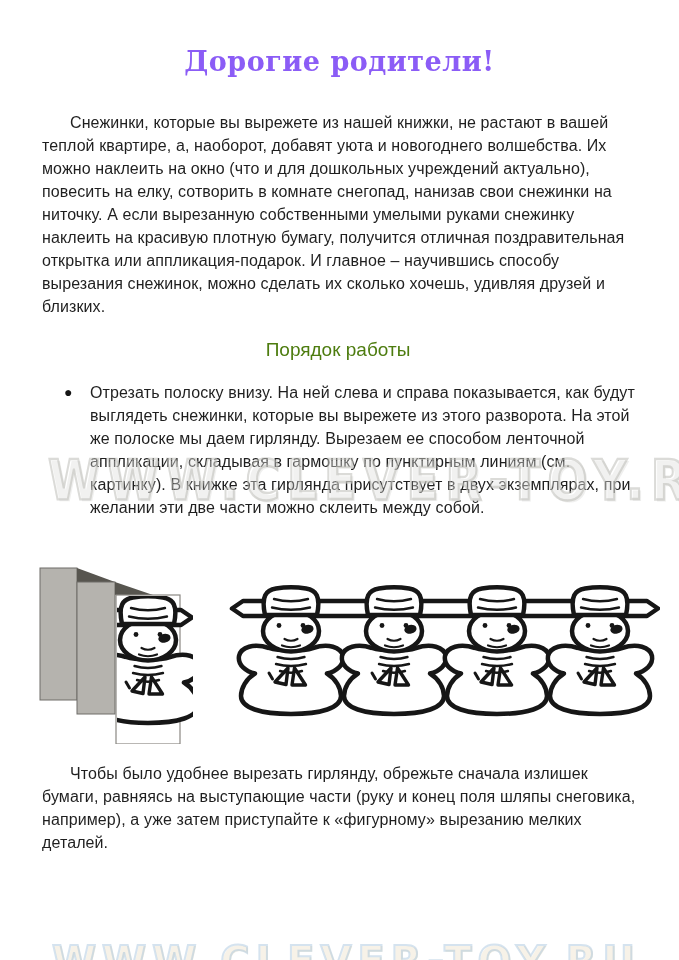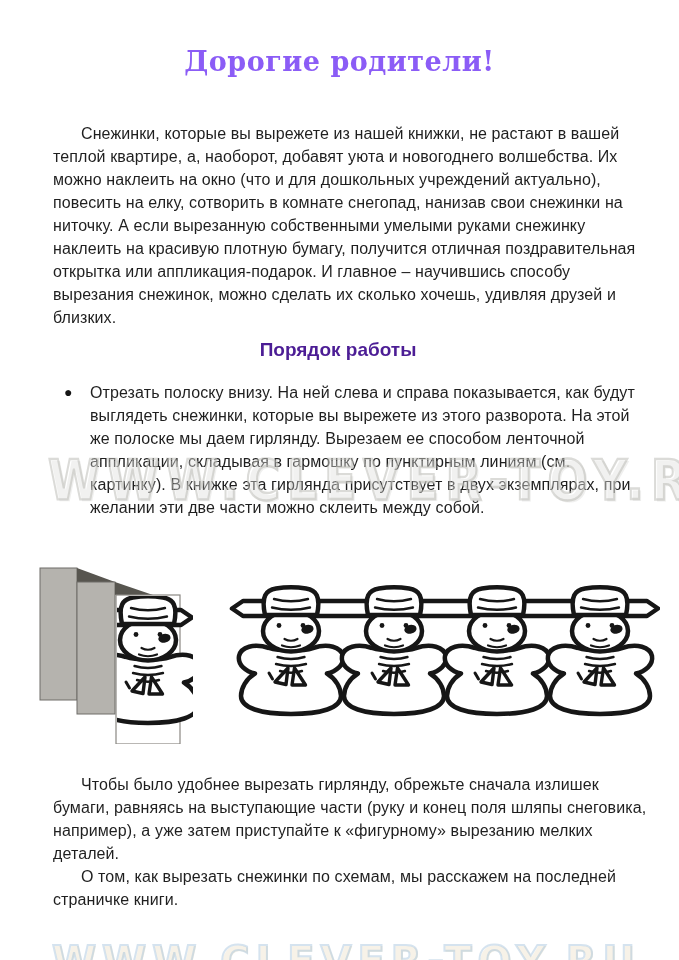--- a/index.html
+++ b/index.html
@@ -21,28 +21,28 @@
     color:#8b5cf6;
     margin:0;
   }
   .body-text{
     font-size:16px;
     line-height:23px;
     letter-spacing:0.1px;
   }
   .para{
     position:absolute;left:42px;width:600px;
-    margin:11px;
+    margin:0;
     text-indent:28px;
   }
   .para-intro{top:111px;}
   .section-heading{
     position:absolute;top:339px;left:0;width:676px;
     text-align:center;
-    font-size:19px;font-weight:bold;color:#4c1d95;
+    font-size:19px;font-weight:normal;color:#4d7c0f;
     margin:0;
   }
   .bullet-list{
     position:absolute;top:381px;left:64px;width:578px;
     margin:0;padding:0;list-style:none;
   }
   .bullet-list li{
     position:relative;
     padding-left:26px;
     width:552px;
@@ -155,17 +155,16 @@
     <g>
       <path fill="#fff" stroke="#161616" stroke-width="4.5" stroke-linejoin="round" d="M 197 56.5 L 208 49 L 612 49 L 623 56.5 L 612 64 L 208 64 Z"></path>
       <use href="#snowman" transform="translate(256,0)"></use>
       <use href="#snowman" transform="translate(359,0)"></use>
       <use href="#snowman" transform="translate(462,0)"></use>
       <use href="#snowman" transform="translate(565,0)"></use>
     </g>
   </svg>
 
   <p class="para closing-1 body-text">Чтобы было удобнее вырезать гирлянду, обрежьте сначала излишек бумаги, равняясь на выступающие части (руку и конец поля шляпы снеговика, например), а уже затем приступайте к «фигурному» вырезанию мелких деталей.</p>
-  <p class="para closing-2 body-text">О том, как вырезать снежинки по схемам, мы расскажем на последней страничке книги.</p>
 
   <span class="watermark watermark-bottom">www.clever-toy.ru</span>
 
 </div>
 
 </body></html>

